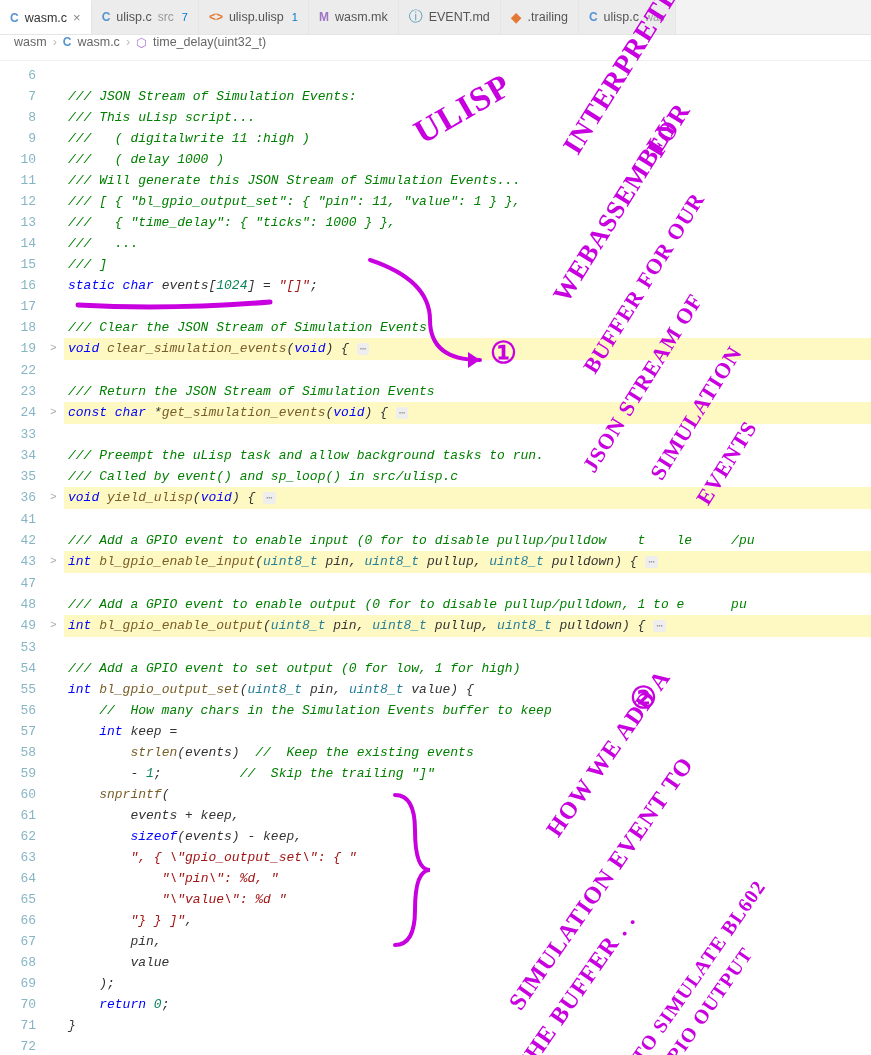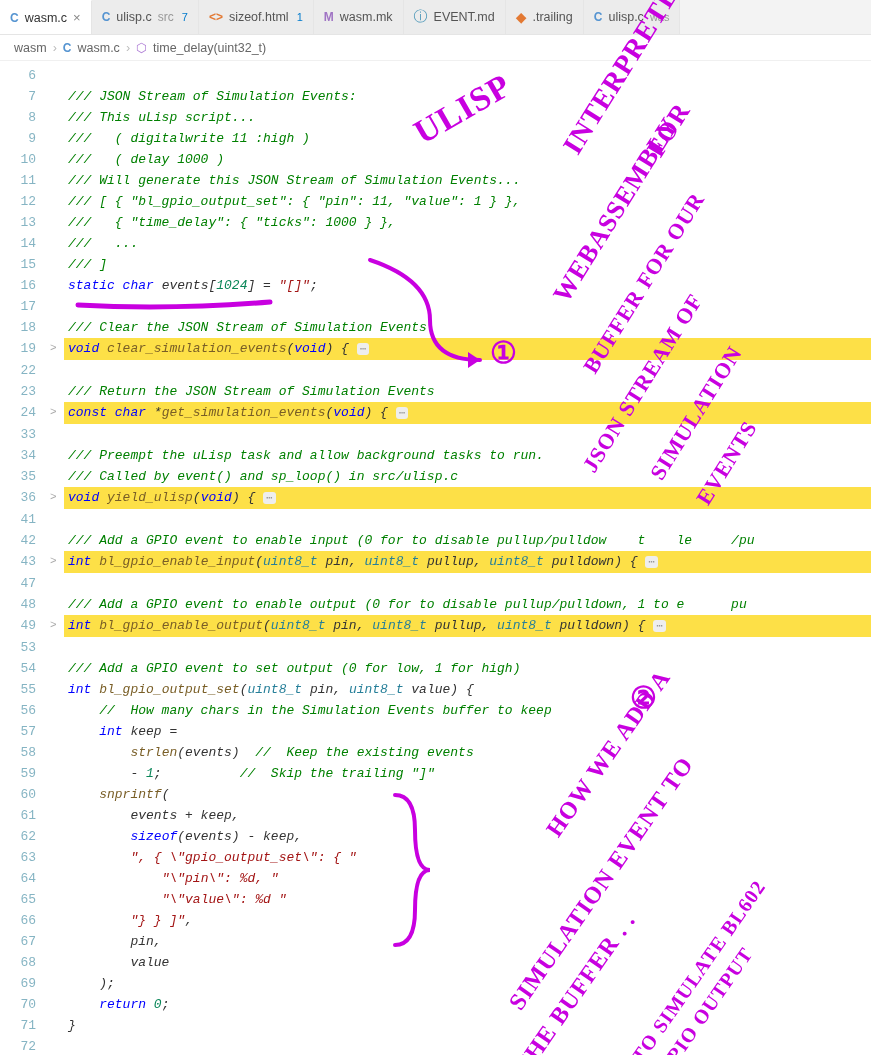--- a/index.html
+++ b/index.html
@@ -39,21 +39,21 @@
   }
   .tab .close { color: #888; font-size: 13px; }
   .tab .badge { color: #007acc; font-size: 11px; margin-left:2px;}
   .lang-c { color:#5594d1; font-weight:bold; font-size:12px;}
   .lang-html { color:#e37933; font-weight:bold; font-size:12px;}
   .lang-mk { color:#a074c4; font-weight:bold; font-size:12px;}
   .lang-md { color:#519aba; font-size:14px;}
   .lang-git { color:#e37933; font-size:14px;}
   .breadcrumbs {
     display:flex;
-    align-items:center;
+    align-items:flex-start;
     gap:6px;
     height:26px;
     padding:0 14px;
     font-size:12.5px;
     color:#666;
     border-bottom:1px solid #f0f0f0;
   }
   .breadcrumbs .sep { color:#bbb; }
   .sym-icon { color:#b180d7; }
   .editor {
@@ -71,21 +71,21 @@
     opacity: .55;
     padding-right: 14px;
     user-select: none;
   }
   .fold {
     color: #aaa;
     font-size: 11px;
     user-select: none;
   }
   .codecell { padding-left: 4px; font-style: italic; }
-  .hl { background: #fde047; }
+  .hl { background: #fef9c3; }
   .tok-comment { color: #008000; }
   .tok-kw { color: #0000ff; }
   .tok-type { color: #267f99; }
   .tok-fn { color: #795e26; }
   .tok-num { color: #098658; }
   .tok-str { color: #a31515; }
   .collapsed-dots {
     color:#999; background:#eee; border-radius:3px; padding:0 3px; font-size:11px;
   }
   .annotations {
@@ -112,21 +112,21 @@
     <span class="close">×</span>
   </div>
   <div class="tab">
     <span class="lang-c">C</span>
     <span>ulisp.c</span>
     <span style="color:#999;font-size:12px">src</span>
     <span class="badge">7</span>
   </div>
   <div class="tab">
     <span class="lang-html">&lt;&gt;</span>
-    <span>sizeof.html</span>
+    <span>ulisp.ulisp</span>
     <span class="badge">1</span>
   </div>
   <div class="tab">
     <span class="lang-mk">M</span>
     <span>wasm.mk</span>
   </div>
   <div class="tab">
     <span class="lang-md">ⓘ</span>
     <span>EVENT.md</span>
   </div>

